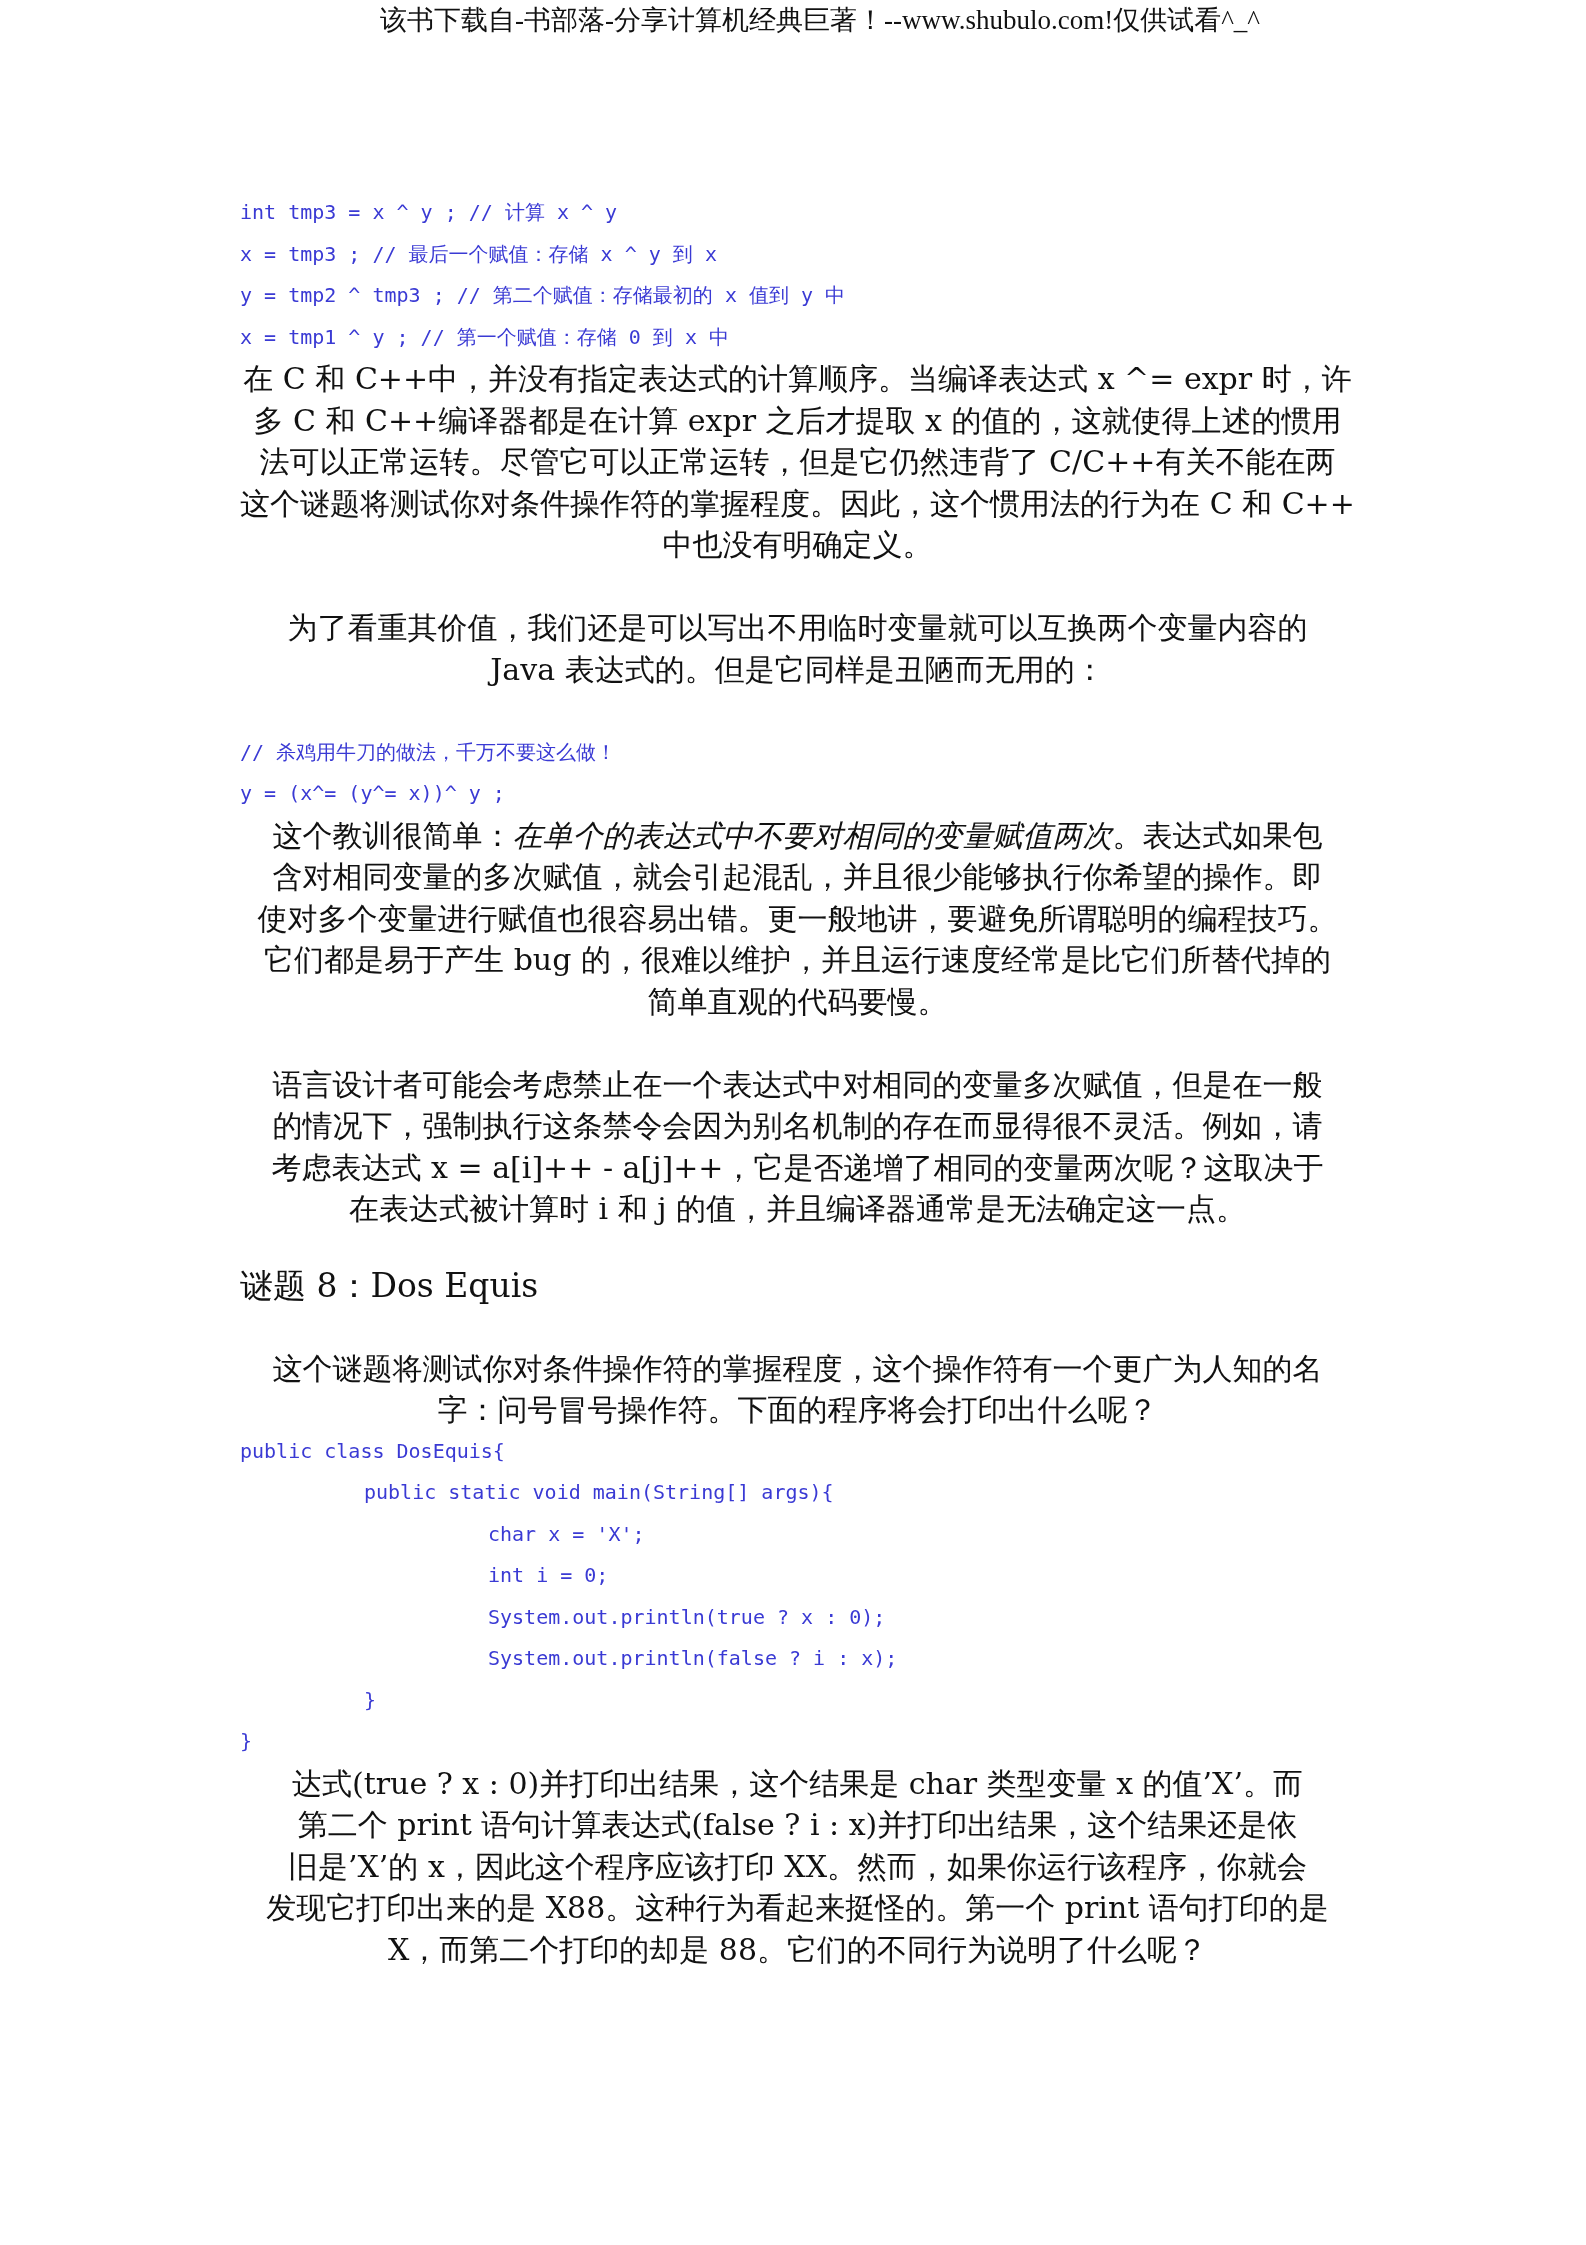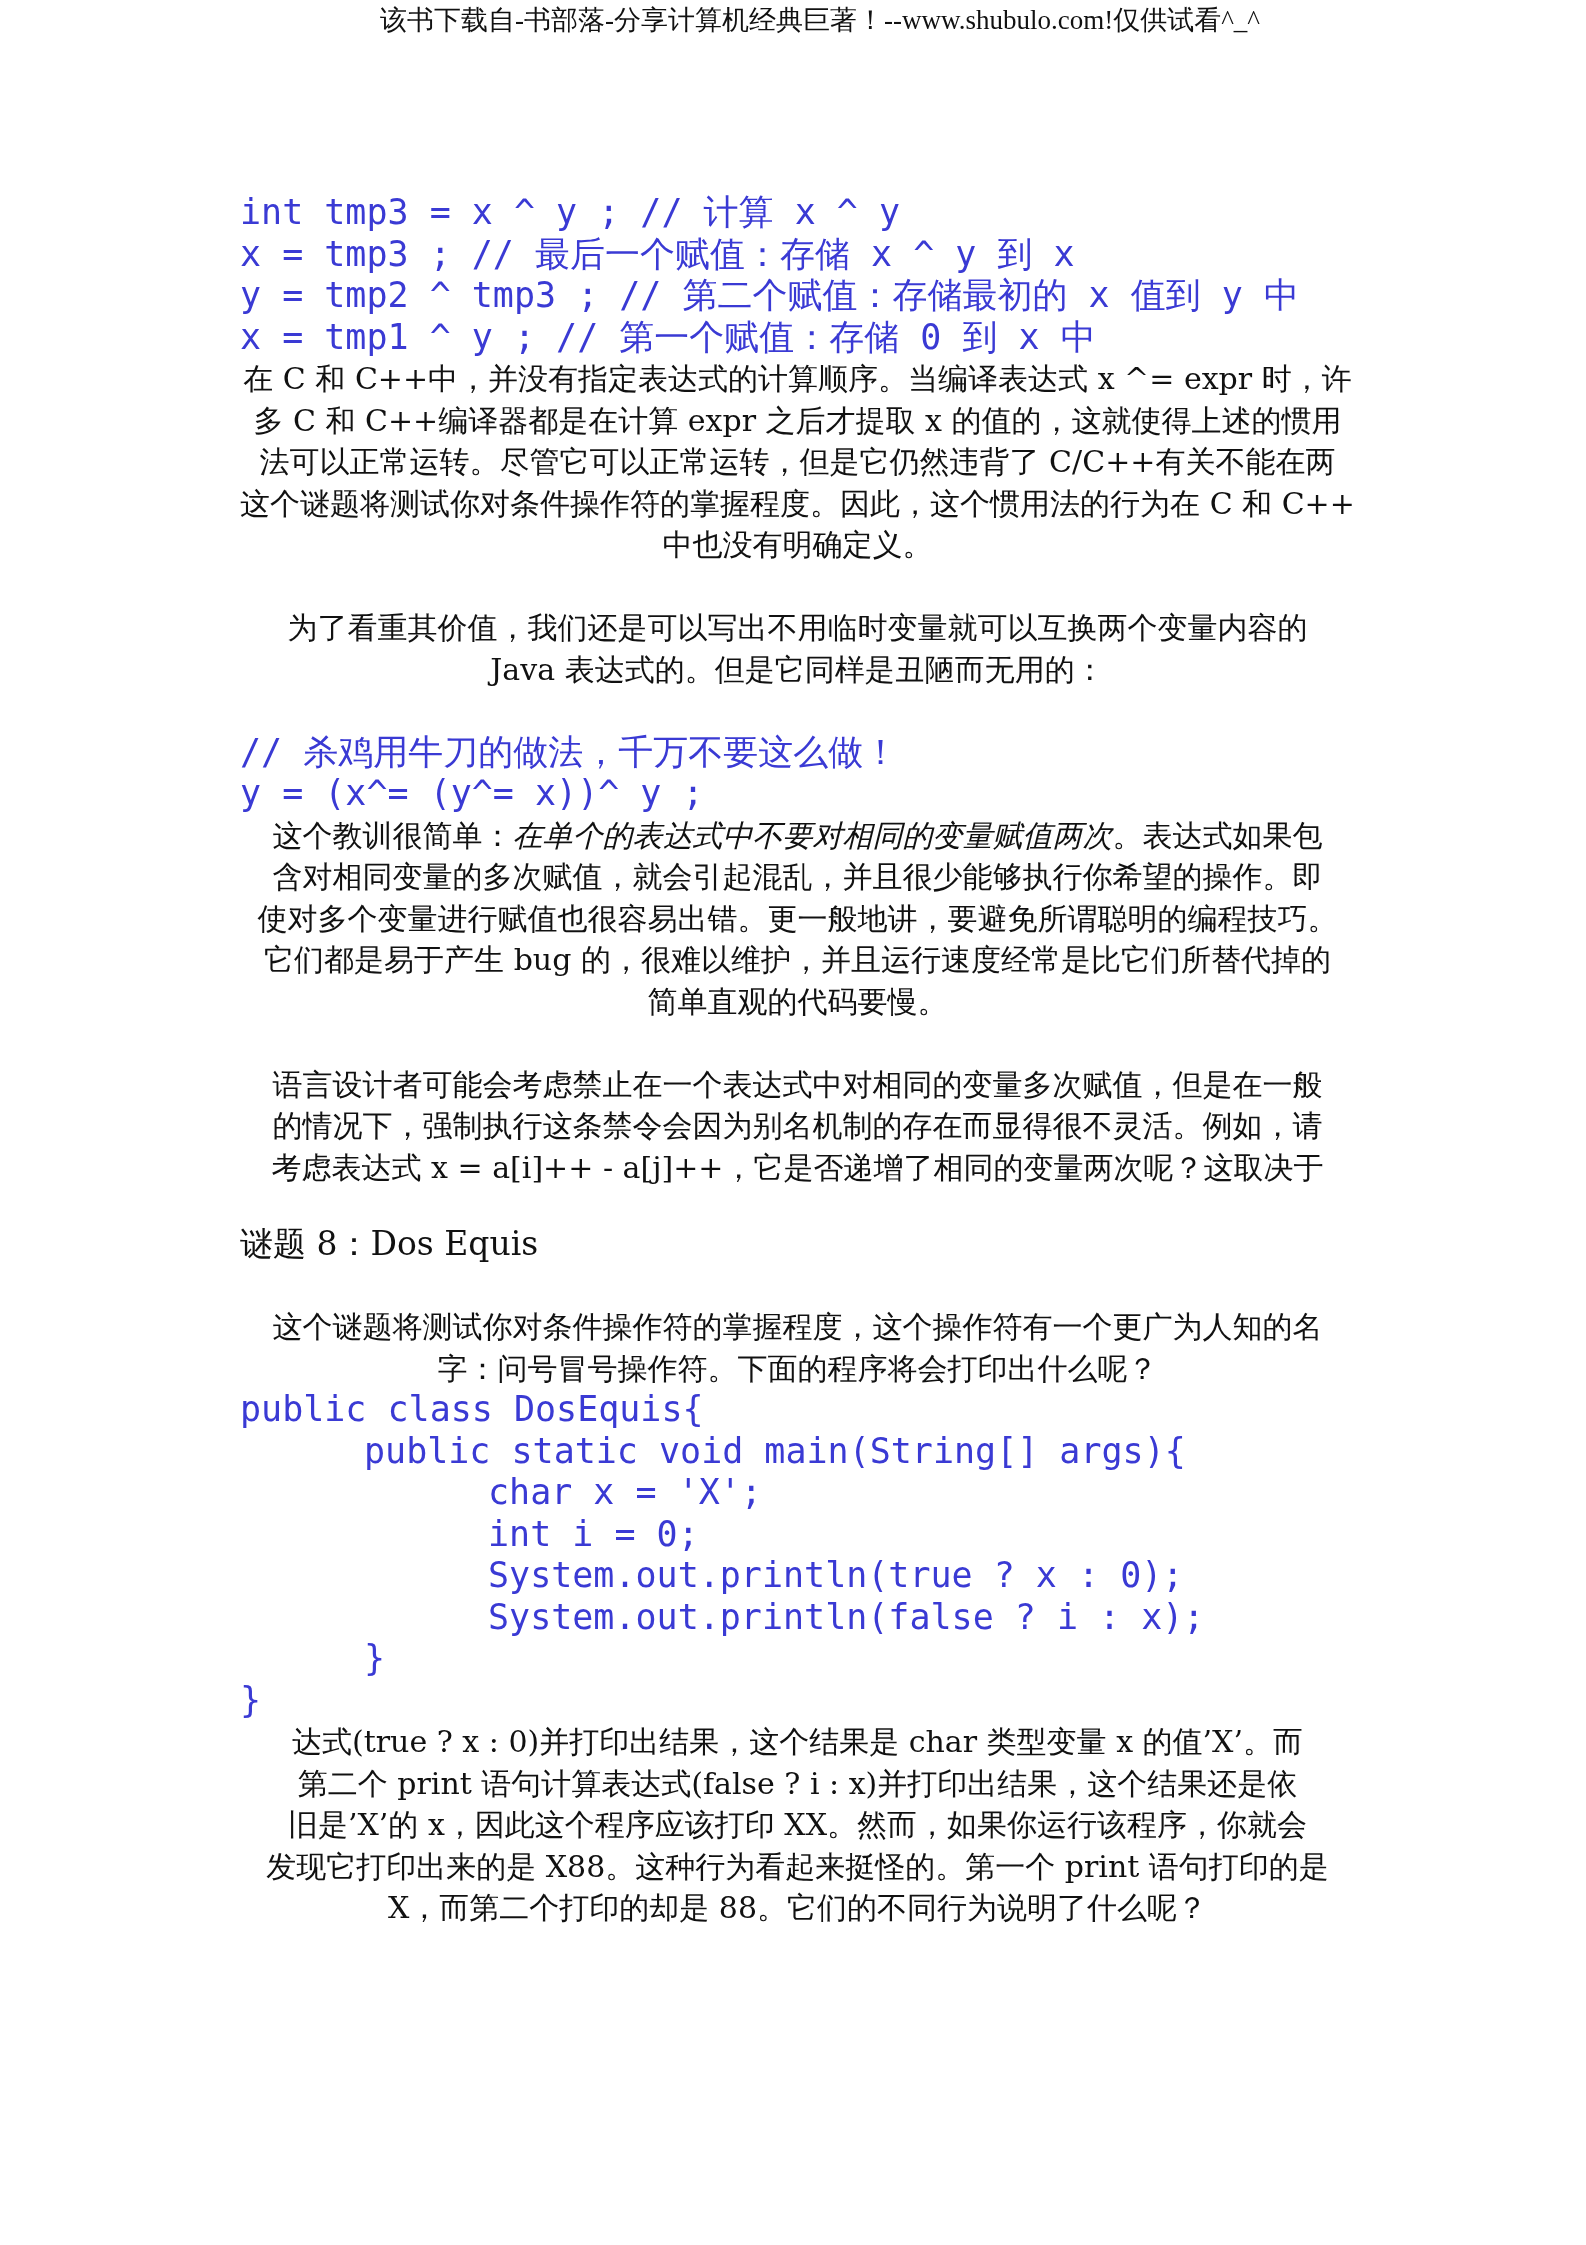--- a/index.html
+++ b/index.html
@@ -3,21 +3,21 @@
 <meta charset="utf-8">
 <style>
   html, body { margin: 0; padding: 0; background: #ffffff; }
   body { width: 1586px; height: 2245px; position: relative; overflow: hidden;
          font-family: "DejaVu Serif", "Liberation Serif", serif; color: #111; }
   .watermark { position: absolute; top: 2px; left: 0; width: 1586px; text-align: center;
                font-family: "Liberation Serif", "DejaVu Serif", serif; font-size: 27px;
                color: #111; letter-spacing: 0px; margin-left: 27px; }
   .page { position: absolute; left: 240px; top: 192px; width: 1115px; }
   .line { font-size: 30px; line-height: 41.5px; height: 41.5px; white-space: pre; }
-  .code { color: #3a3ad4; font-family: "DejaVu Sans Mono", "Liberation Mono", monospace; font-size: 35px; }
+  .code { color: #3a3ad4; font-family: "DejaVu Sans Mono", "Liberation Mono", monospace; font-size: 20px; }
   .text { color: #111; text-align: center; }
   .blank { height: 41.5px; }
   .ital { font-style: italic; }
   .heading { font-size: 33px; font-weight: normal; line-height: 60px; height: 60px;
              font-family: "DejaVu Serif", serif; margin-top: 26px; margin-bottom: 32px; }
   .ind1 { padding-left: 124px; }
   .ind2 { padding-left: 248px; }
 </style>
 </head>
 <body>
@@ -62,20 +62,21 @@
     <div class="line text">它们都是易于产生 bug 的，很难以维护，并且运行速度经常是比它们所替代掉的</div>
     <div class="line text">简单直观的代码要慢。</div>
   </div>
 
   <div class="blank"></div>
 
   <div>
     <div class="line text">语言设计者可能会考虑禁止在一个表达式中对相同的变量多次赋值，但是在一般</div>
     <div class="line text">的情况下，强制执行这条禁令会因为别名机制的存在而显得很不灵活。例如，请</div>
     <div class="line text">考虑表达式 x = a[i]++ - a[j]++，它是否递增了相同的变量两次呢？这取决于</div>
+    <div class="line text">在表达式被计算时 i 和 j 的值，并且编译器通常是无法确定这一点。</div>
   </div>
 
   <div class="heading">谜题 8：Dos Equis</div>
 
   <div>
     <div class="line text">这个谜题将测试你对条件操作符的掌握程度，这个操作符有一个更广为人知的名</div>
     <div class="line text">字：问号冒号操作符。下面的程序将会打印出什么呢？</div>
   </div>
 
   <div>

